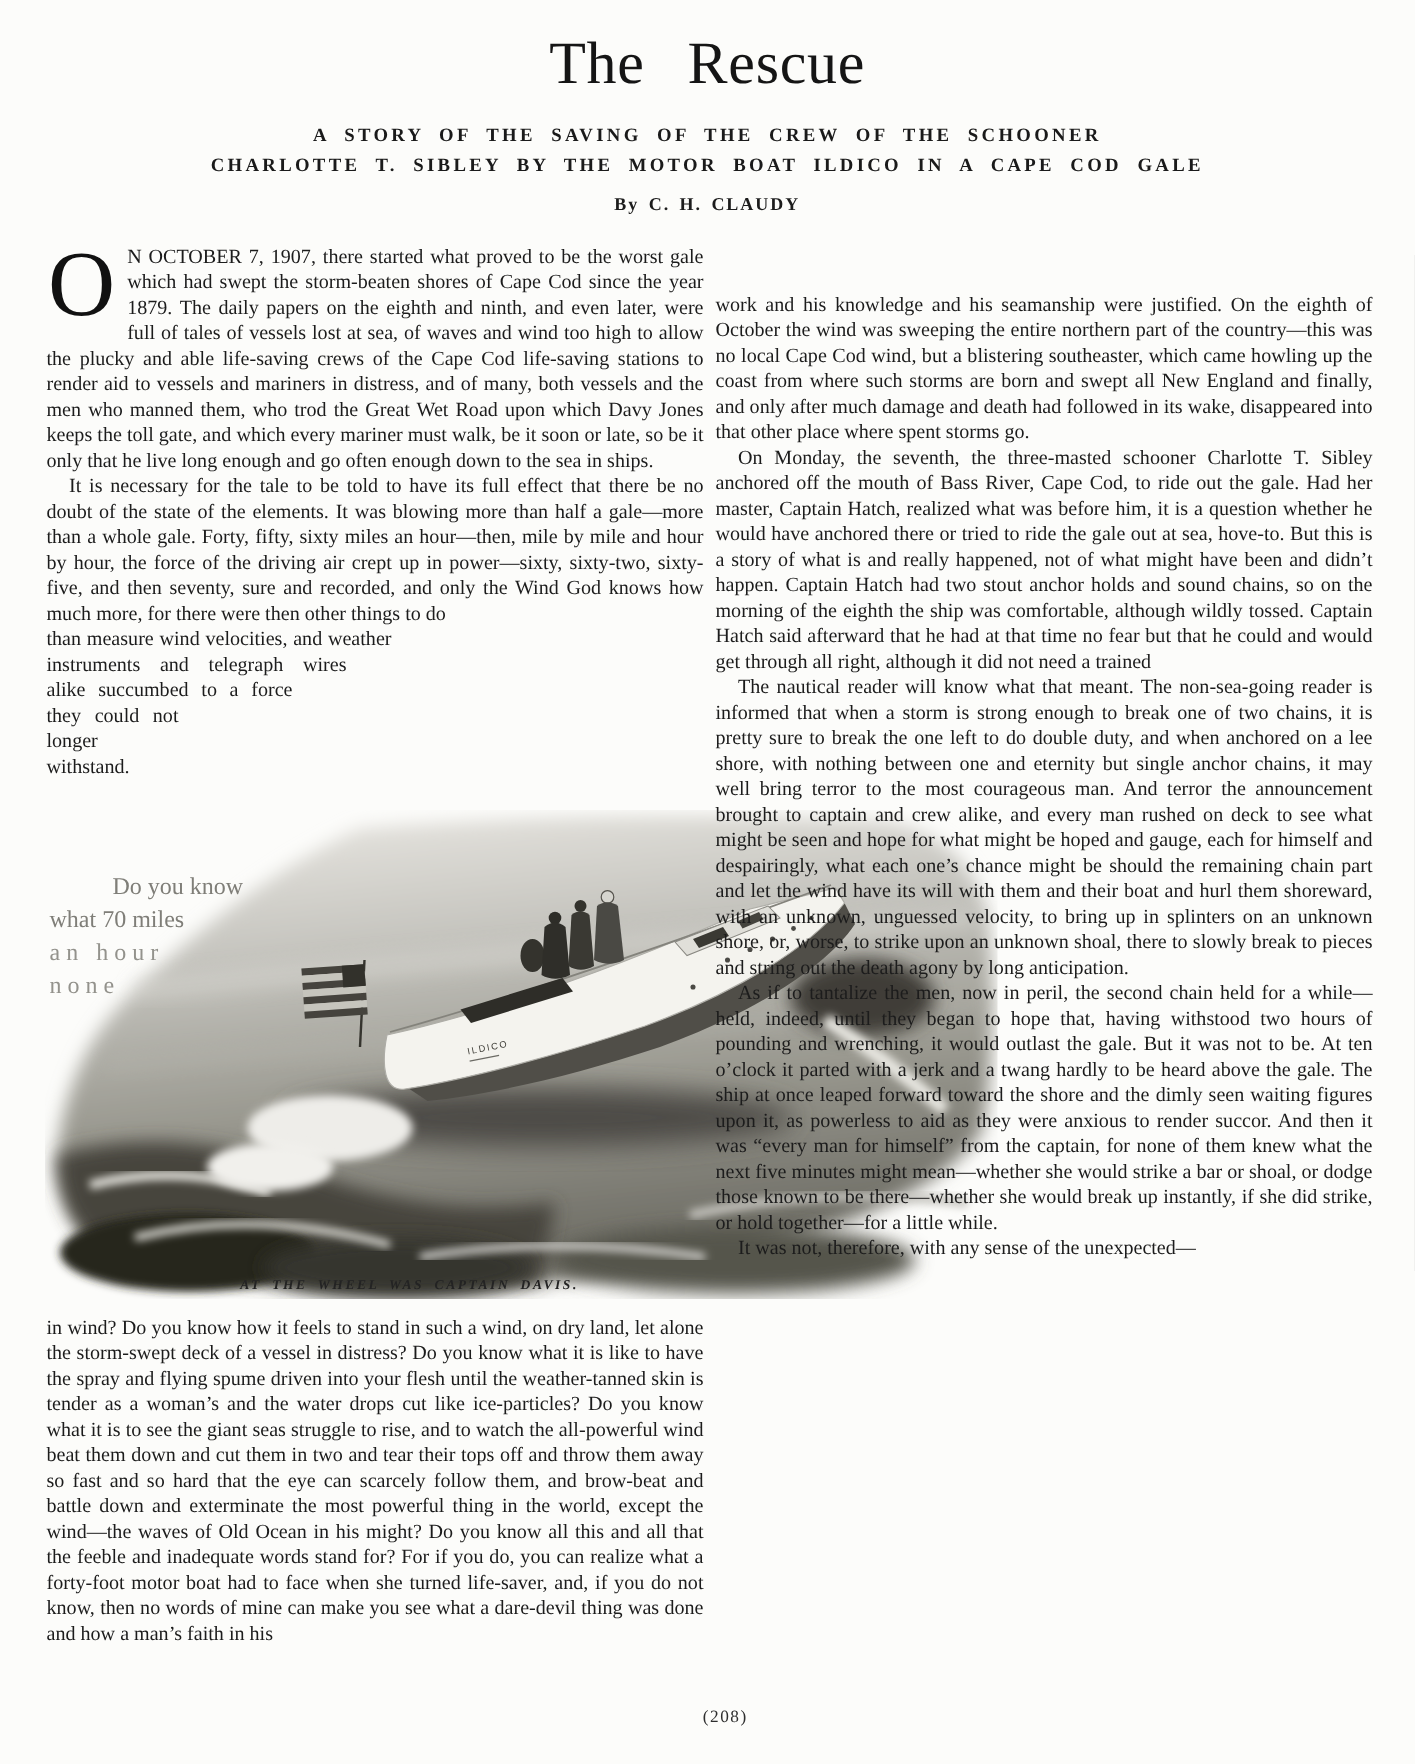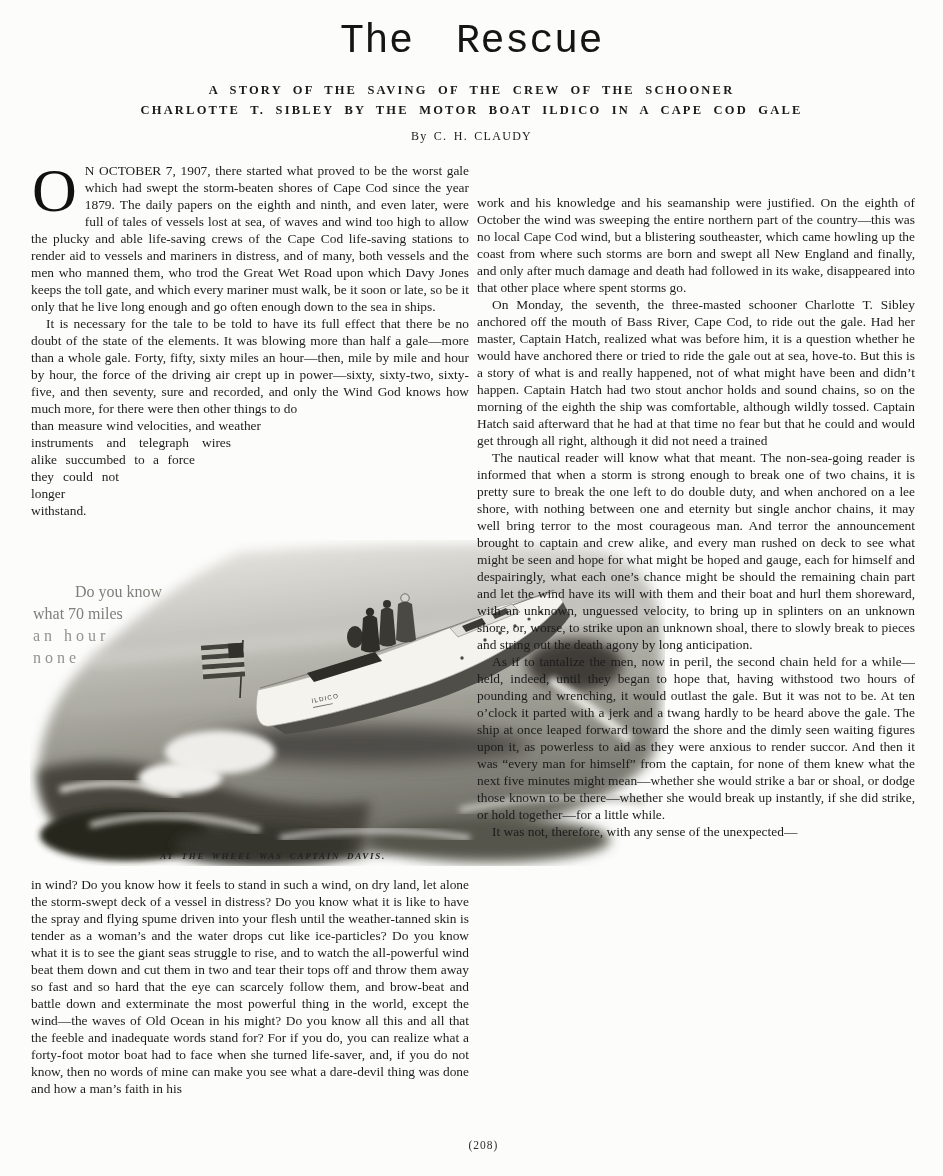--- a/index.html
+++ b/index.html
@@ -1,23 +1,23 @@
 <!DOCTYPE html>
 <html><head>
 <meta charset="utf-8">
 <style>
   html,body{margin:0;padding:0;background:#e9e9e6;}
   .page{position:relative;width:943px;height:1176px;background:#fcfcfa;overflow:hidden;
         font-family:"Liberation Serif",serif;color:#1c1c1c;margin:0 auto;}
   .title{position:absolute;top:20px;left:0;width:100%;text-align:center;
-         font-size:40px;line-height:44px;word-spacing:0.45em;letter-spacing:0.5px;color:#151515;font-family:Liberation Mono, monospace;}
+         font-size:40px;line-height:44px;word-spacing:0.45em;letter-spacing:0.5px;color:#151515;}
   .subtitle{position:absolute;top:80px;left:0;width:100%;text-align:center;
             font-weight:bold;font-size:12.5px;line-height:20px;letter-spacing:2.2px;word-spacing:5px;color:#1a1a1a;}
   .byline{position:absolute;top:129px;left:0;width:100%;text-align:center;
-          font-weight:normal;font-size:12px;letter-spacing:1.3px;word-spacing:2px;}
+          font-weight:bold;font-size:12px;letter-spacing:1.3px;word-spacing:2px;}
   .col{position:absolute;text-align:justify;font-size:13.4px;line-height:17px;hyphens:none;}
   .col p{margin:0;padding:0;}
   .indent{text-indent:15px;}
   #colL{left:31px;top:162px;width:438px;}
   #colL2{left:31px;top:876px;width:438px;}
   #colR{left:477px;top:162px;width:438px;margin-top:32px;}
   .dropcap{float:left;font-size:62px;line-height:50px;padding:3px 8px 0 1px;color:#111;}
   .wrapR{float:right;width:350px;height:260px;
          shape-outside:polygon(198px 0,350px 0,350px 260px,0 260px,0 68px,76px 51px,112px 34px,142px 17px);}
   .wrapL{float:left;width:210px;height:405px;

